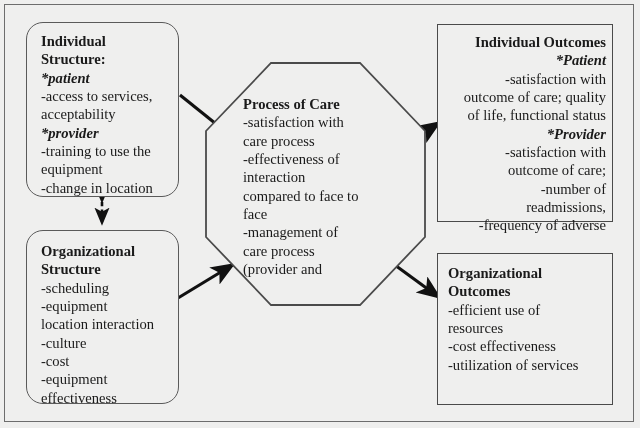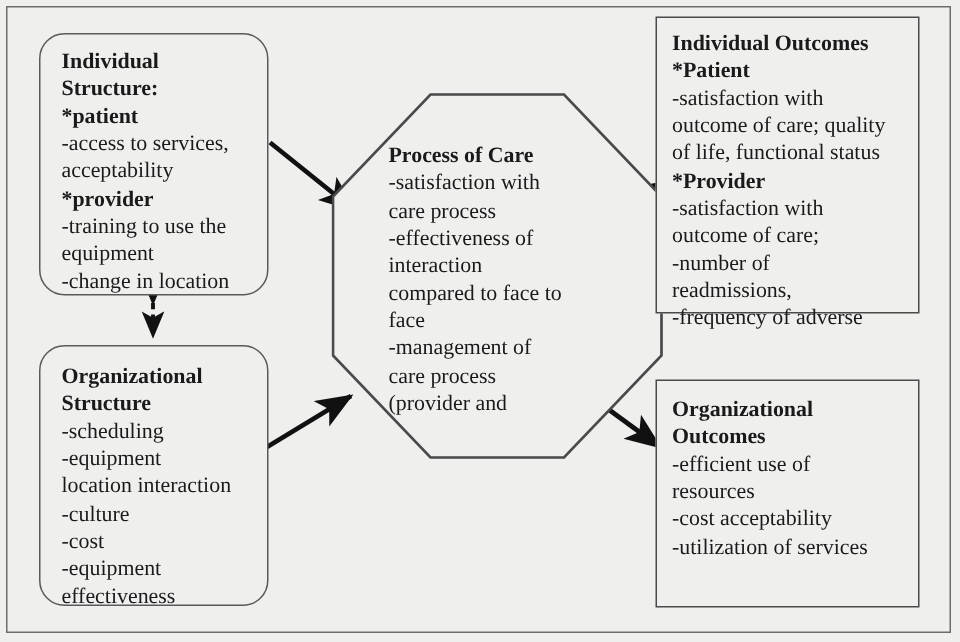--- a/index.html
+++ b/index.html
@@ -43,46 +43,48 @@
     border-radius: 17px;
   }
   .squared {
     border: 1.6px solid #4a4a4a;
   }
   .ttl {
     font-weight: bold;
   }
   .star-it {
     font-weight: bold;
+    font-style: italic;
   }
   .ln { display: block; white-space: pre-wrap; }
 
   
   #node-individual-structure {
     left: 26px; top: 22px; width: 153px; height: 175px;
     padding: 9px 10px 0 14px;
   }
   #node-organizational-structure {
     left: 26px; top: 230px; width: 153px; height: 174px;
     padding: 11px 10px 0 14px;
   }
   #node-process-of-care {
-    left: 221px; top: 62px; width: 221px; height: 244px;
+    left: 205px; top: 62px; width: 221px; height: 244px;
     border: none; background: transparent; padding: 15px;
   }
   #node-process-of-care .oct {
     position: absolute; inset: 0;
   }
   #node-process-of-care .oct-text {
     position: absolute;
     left: 38px; top: 33px; width: 172px;
   }
   #node-individual-outcomes {
-    left: 437px; top: 11px; width: 176px; height: 198px;
+    left: 437px; top: 24px; width: 176px; height: 198px;
     padding: 8px 6px 16px 10px;
+    text-align: right;
   }
   #node-organizational-outcomes {
     left: 437px; top: 253px; width: 176px; height: 152px;
     padding: 10px 6px 0 10px;
   }
 
   svg.connectors {
     position: absolute;
     left: 0; top: 0;
     width: 640px; height: 428px;
@@ -179,18 +181,18 @@
 -frequency of adverse</span>
     </div>
   </div>
 
   <div class="node squared" id="node-organizational-outcomes">
     <div class="body">
       <span class="ln ttl">Organizational
 Outcomes</span>
       <span class="ln">-efficient use of
 resources
--cost acceptability
+-cost effectiveness
 -utilization of services</span>
     </div>
   </div>
 
 </div>
 
 </body></html>

